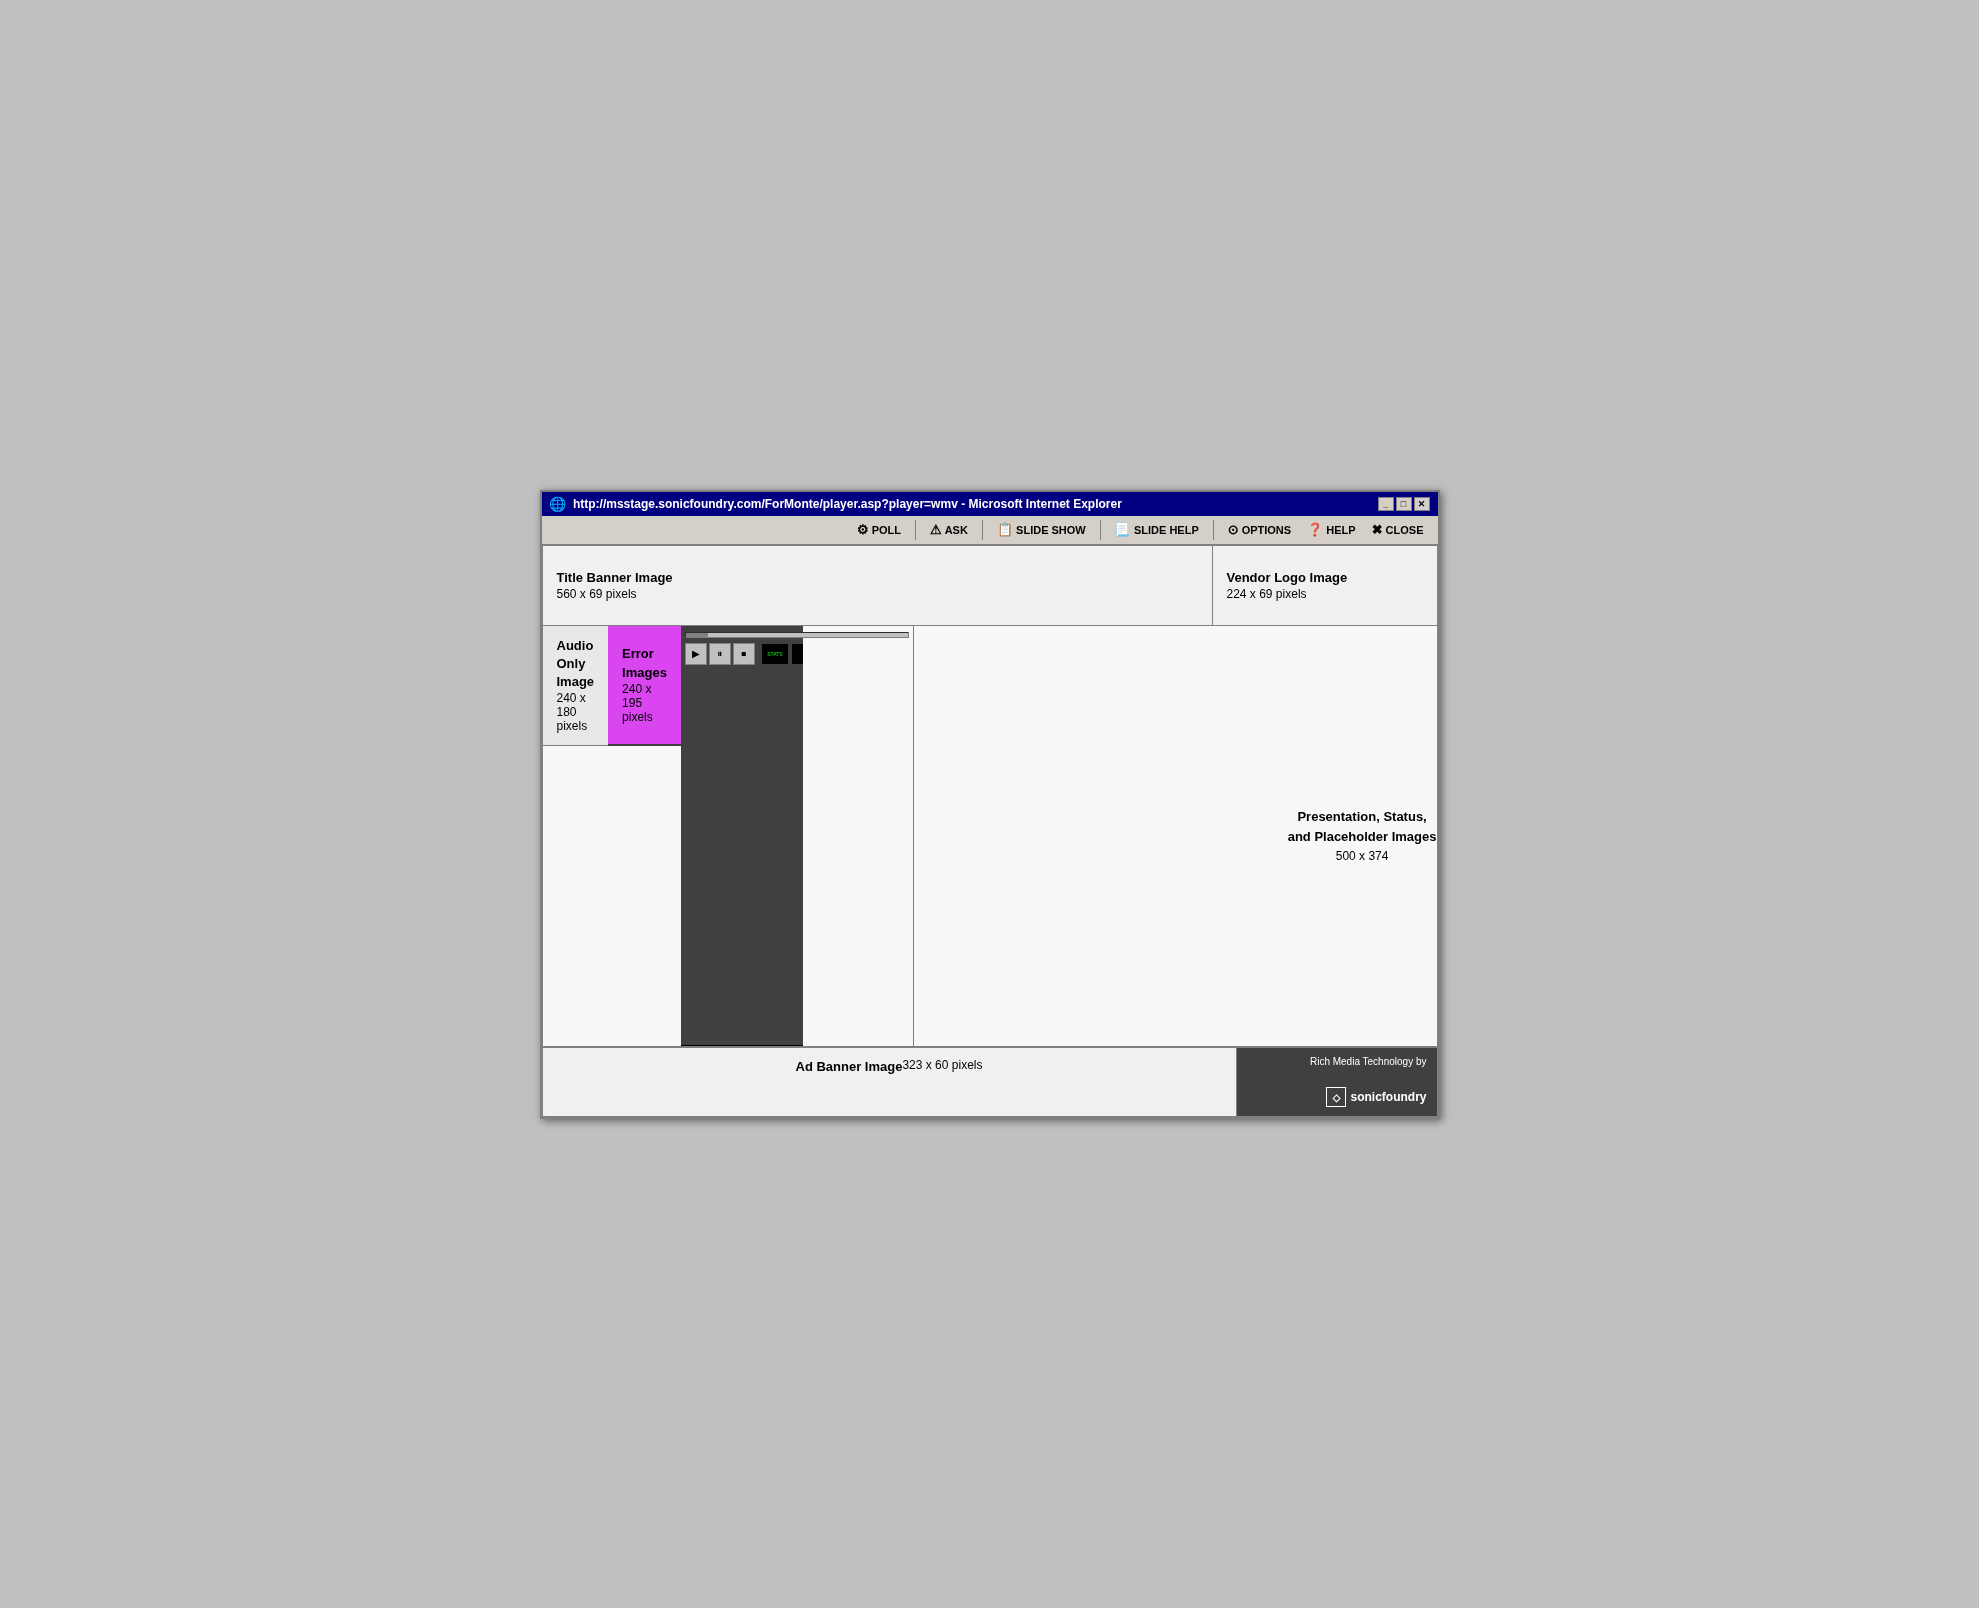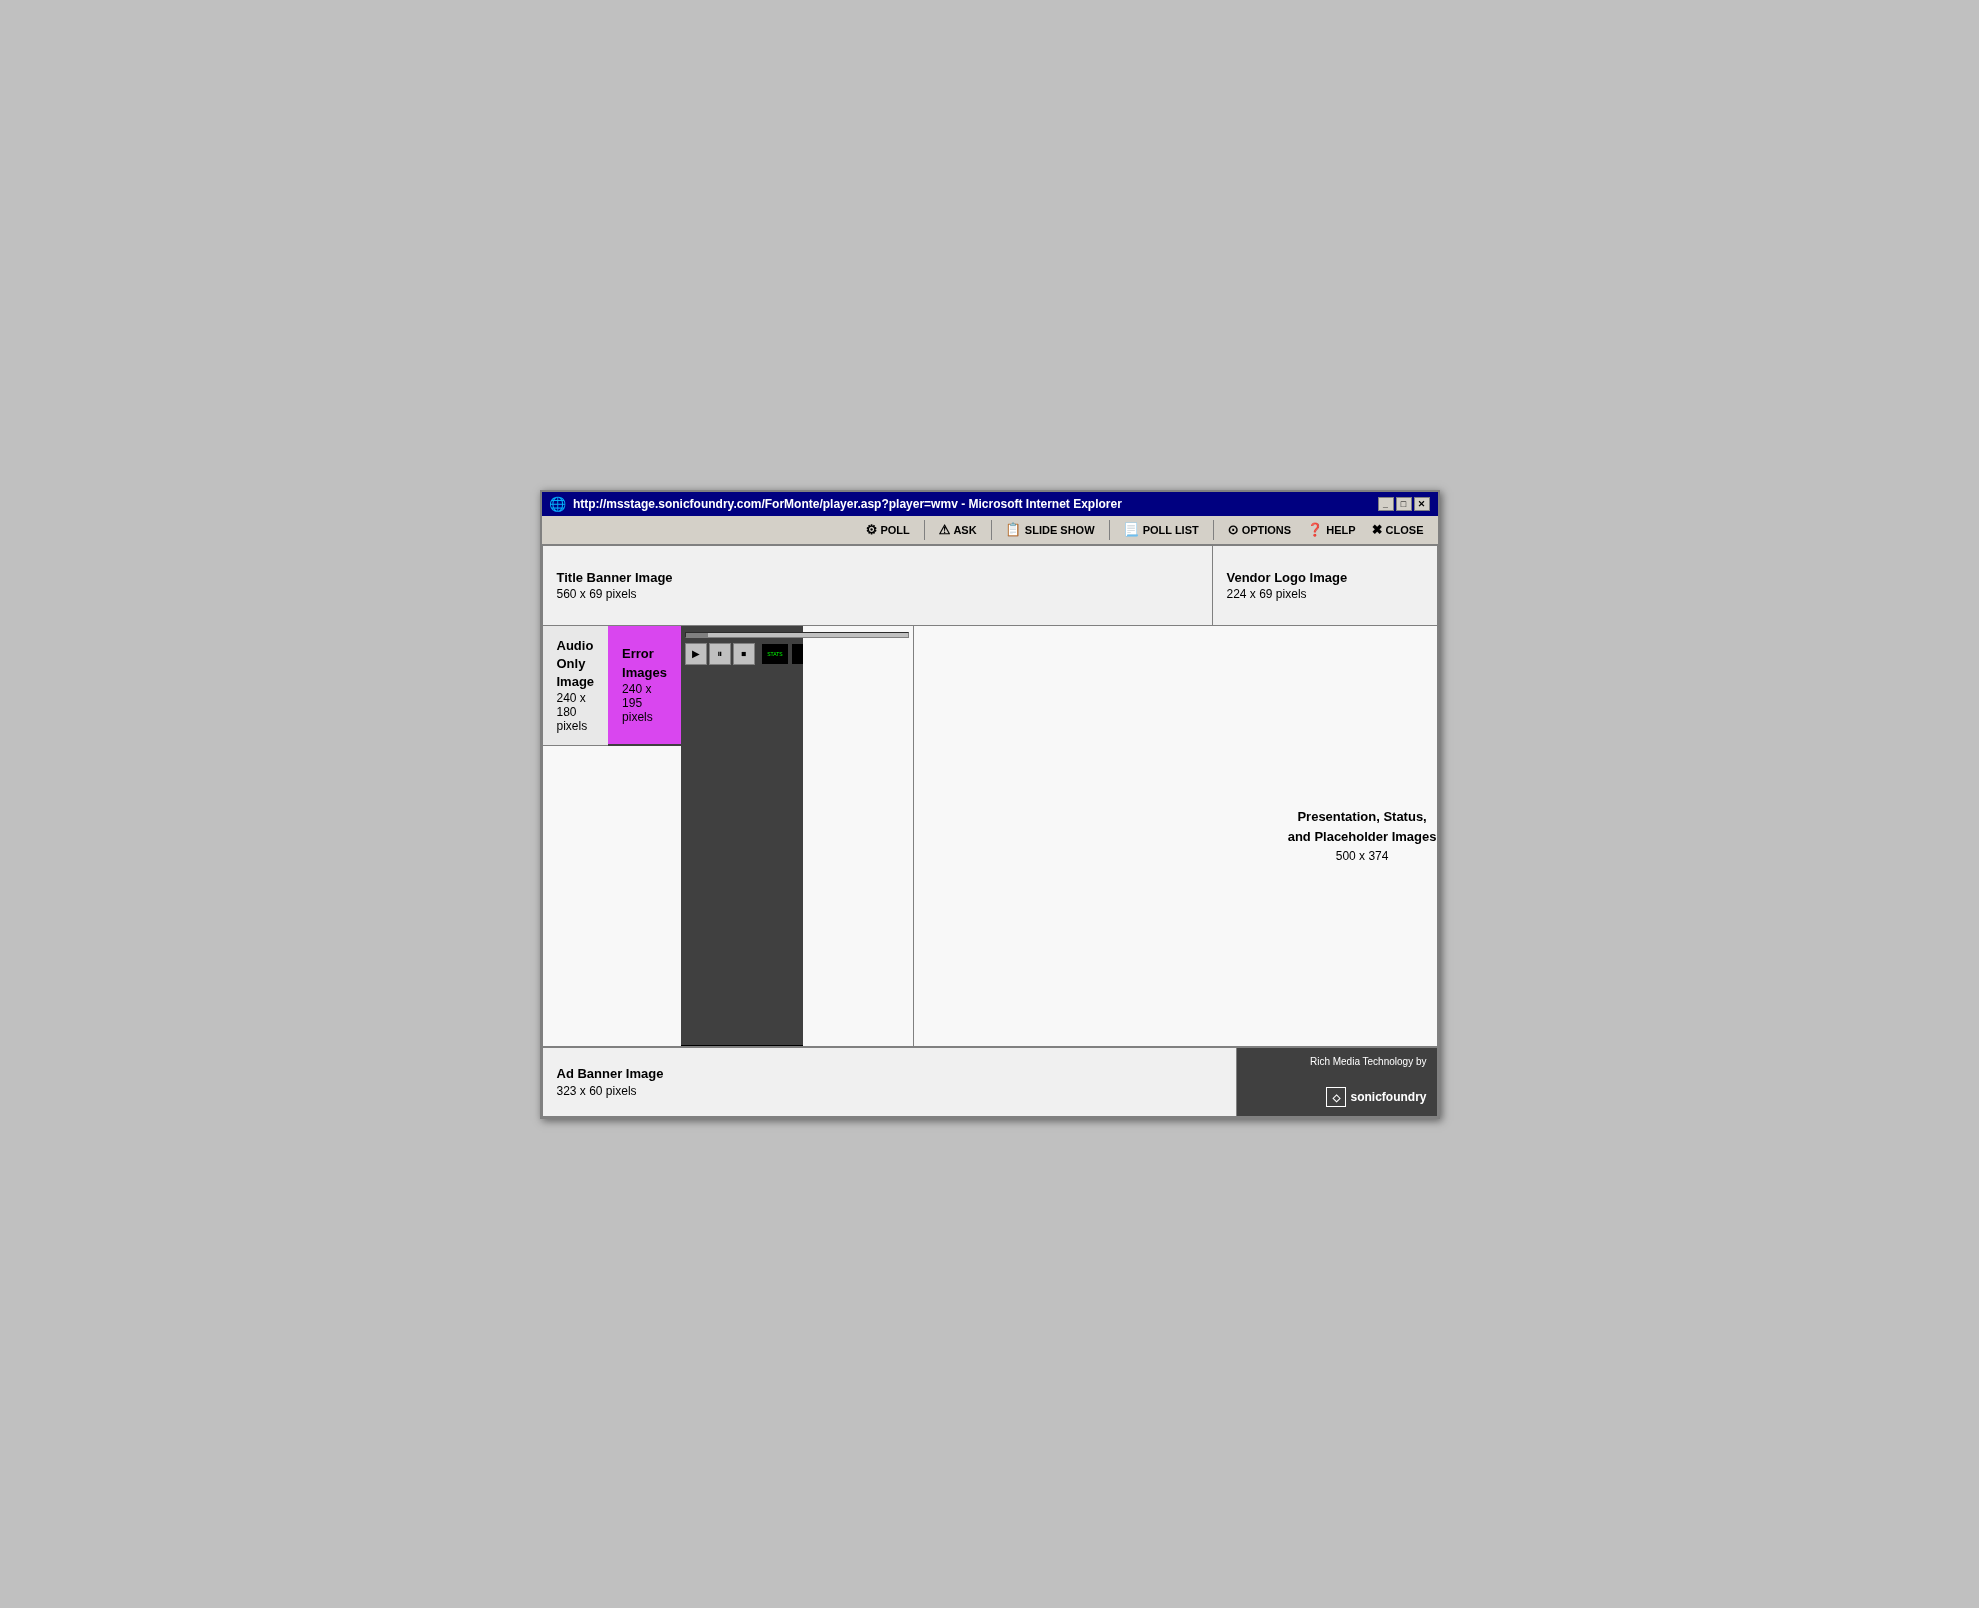--- a/index.html
+++ b/index.html
@@ -250,21 +250,21 @@
       display: flex;
       height: 70px;
       border-top: 2px solid #808080;
     }
     .ad-banner {
       flex: 1;
       border-right: 1px solid #808080;
       padding: 10px 14px;
       background: #f0f0f0;
       display: flex;
-      flex-direction: column;
+      flex-direction: row;
       justify-content: center;
     }
     .footer-right {
       width: 200px;
       background: #404040;
       display: flex;
       flex-direction: column;
       align-items: flex-end;
       justify-content: center;
       padding: 6px 10px;
@@ -322,21 +322,21 @@
       <span>ASK</span>
     </button>
     <div class="toolbar-separator"></div>
     <button class="toolbar-btn">
       <span class="btn-icon">📋</span>
       <span>SLIDE SHOW</span>
     </button>
     <div class="toolbar-separator"></div>
     <button class="toolbar-btn">
       <span class="btn-icon">📃</span>
-      <span>POLL LIST</span>
+      <span>SLIDE HELP</span>
     </button>
     <div class="toolbar-separator"></div>
     <button class="toolbar-btn">
       <span class="btn-icon">⊙</span>
       <span>OPTIONS</span>
     </button>
     <button class="toolbar-btn">
       <span class="btn-icon">❓</span>
       <span>HELP</span>
     </button>

